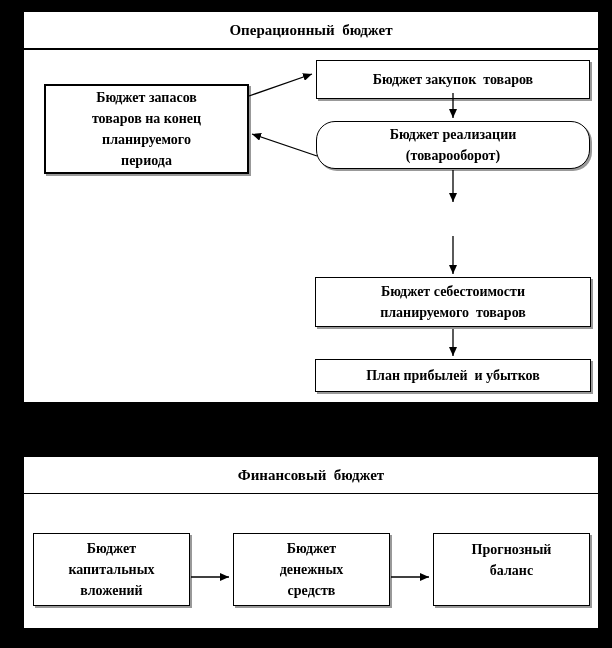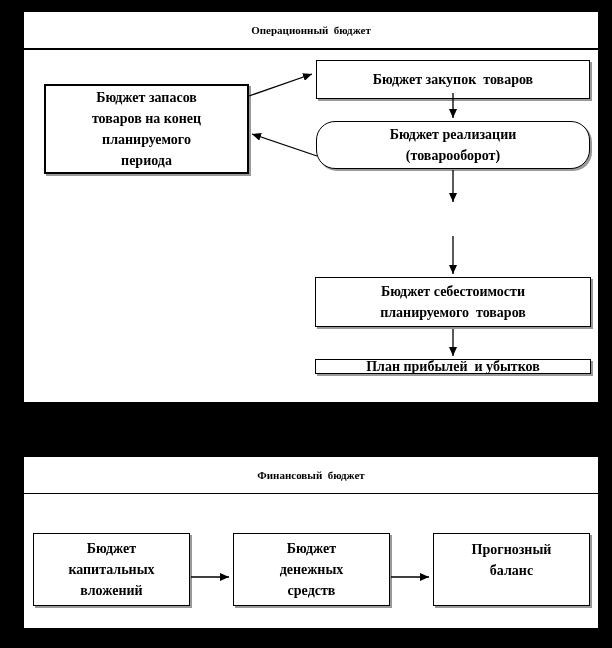--- a/index.html
+++ b/index.html
@@ -33,21 +33,21 @@
   .panel-financial {
     left: 22px; top: 455px;
     width: 578px; height: 175px;
   }
   .panel-header {
     height: 36px;
     display: flex;
     align-items: center;
     justify-content: center;
     font-weight: bold;
-    font-size: 11px;
+    font-size: 15px;
     white-space: pre-wrap;
   }
   .panel-operational .panel-header { border-bottom: 2px solid var(--line, #000); }
   .panel-financial   .panel-header { border-bottom: 1.5px solid var(--line, #000); }
   .box {
     position: absolute;
     background: var(--panel_bg, #fff);
     border: 1.5px solid var(--line, #000);
     box-shadow: 2px 2px 0 var(--shadow, #999);
     box-sizing: border-box;
@@ -58,21 +58,21 @@
     font-weight: bold;
     font-size: 14px;
     line-height: 21px;
     white-space: pre-wrap;
   }
   .box-stock      { left: 20px;  top: 72px;  width: 205px; height: 90px; border-width: 2px; }
   .box-purchases  { left: 292px; top: 48px;  width: 274px; height: 39px; }
   .box-sales      { left: 292px; top: 109px; width: 274px; height: 48px; border-radius: 19px; }
   .box-expenses   { left: 291px; top: 193px; width: 276px; height: 29px; }
   .box-cogs       { left: 291px; top: 265px; width: 276px; height: 50px; }
-  .box-pnl        { left: 291px; top: 347px; width: 276px; height: 15px; }
+  .box-pnl        { left: 291px; top: 347px; width: 276px; height: 33px; }
   .box-capital    { left: 9px;   top: 76px;  width: 157px; height: 73px; }
   .box-cash       { left: 209px; top: 76px;  width: 157px; height: 73px; }
   .box-forecast   { left: 409px; top: 76px;  width: 157px; height: 73px;
                     align-items: flex-start; padding-top: 5px; }
   .arrows {
     position: absolute;
     left: 0; top: 0;
     width: 612px; height: 648px;
     pointer-events: none;
   }

